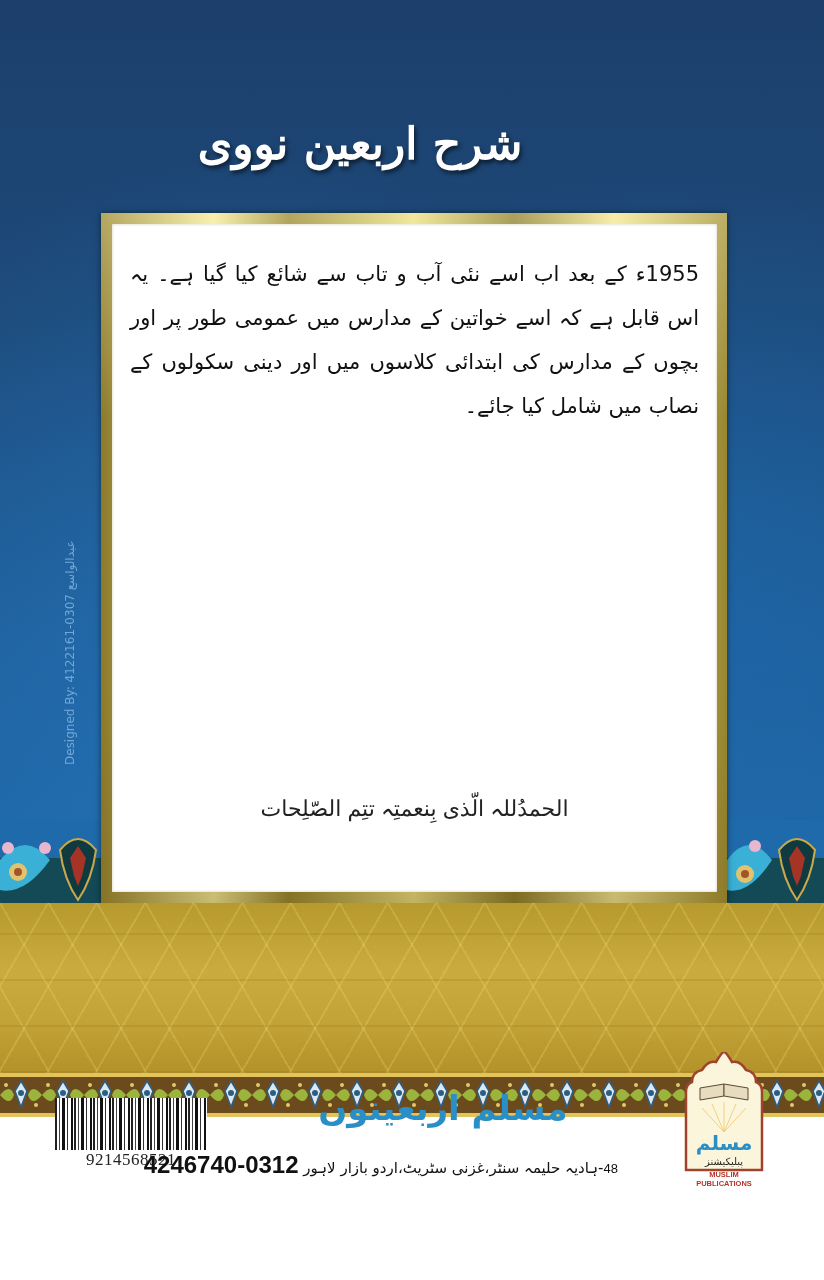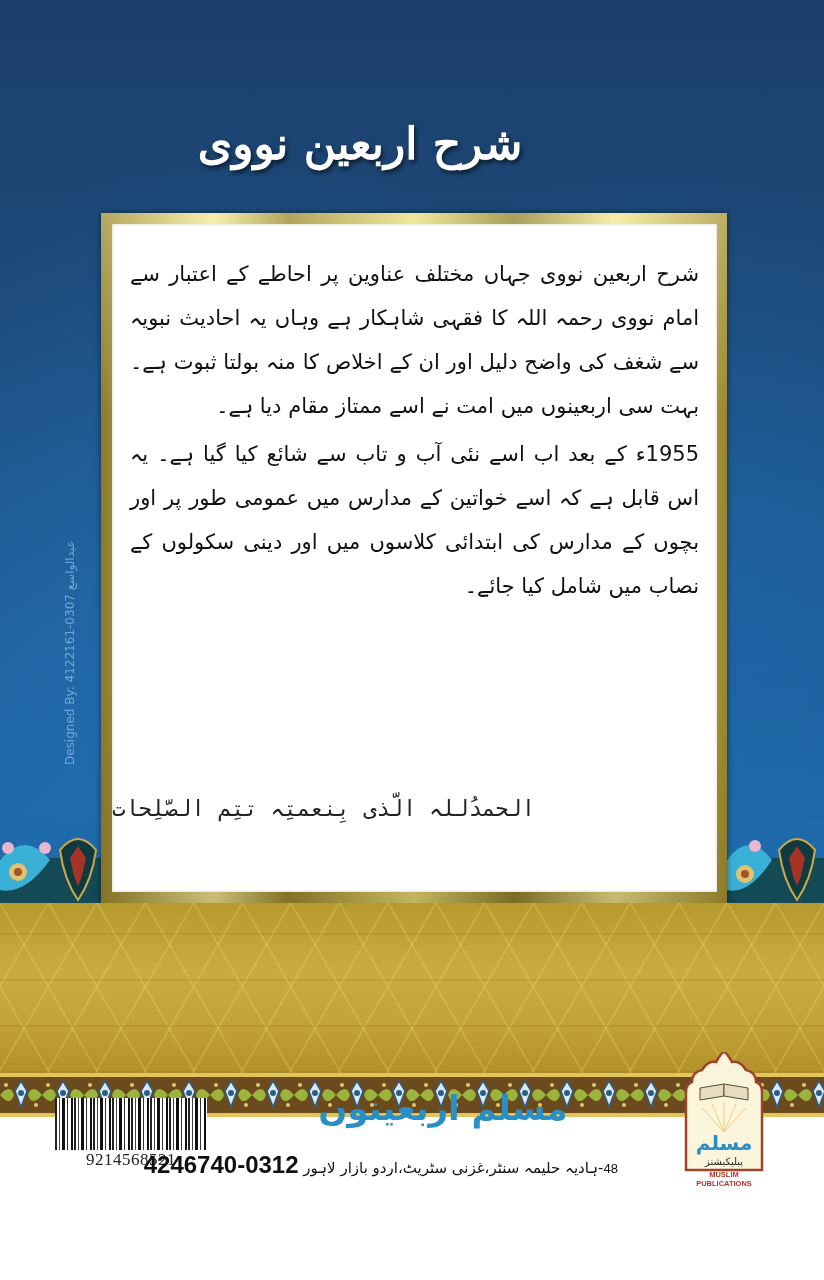--- a/index.html
+++ b/index.html
@@ -47,22 +47,22 @@
     box-shadow: inset 0 0 3px rgba(120,100,30,0.35);
   }
   .body-text {
     position: absolute; left: 18px; right: 18px; top: 28px;
     direction: rtl; text-align: justify; text-align-last: right;
     color: #111111; font-family: "DejaVu Sans", sans-serif;
     font-size: 21px; line-height: 44px;
   }
   .body-text p { margin: 0 0 4px 0; }
   .closing {
-    position: absolute; left: 0; right: 0; top: 572px; text-align: left;
-    direction: rtl; font-family: Liberation Mono, monospace; font-size: 22px; color: #222;
+    position: absolute; left: 0; right: 0; top: 572px; text-align: center;
+    direction: rtl; font-family: Liberation Sans, sans-serif; font-size: 22px; color: #222;
   }
   .pattern-band {
     position: absolute; left: 0; top: 903px; width: 824px; height: 170px;
     background:
       repeating-linear-gradient(60deg, rgba(255,235,140,0.18) 0 2px, rgba(0,0,0,0) 2px 42px),
       repeating-linear-gradient(-60deg, rgba(255,235,140,0.18) 0 2px, rgba(0,0,0,0) 2px 42px),
       repeating-linear-gradient(0deg, rgba(120,95,20,0.15) 0 2px, rgba(0,0,0,0) 2px 46px),
       linear-gradient(180deg, #b79a2d 0%, #c9ab3e 40%, #c2a338 70%, #b39329 100%);
   }
   .ornament-strip {
@@ -132,21 +132,20 @@
       <circle cx="18" cy="54" r="4" fill="#a4542c"></circle>
     <path d="M52 30 Q70 8 88 30 Q84 60 70 80 Q56 60 52 30 Z" fill="#0f3a40" stroke="#c9a84e" stroke-width="2"></path>
     <path d="M62 38 L70 26 L78 38 L74 56 L70 66 L66 56 Z" fill="#a53326"></path>
     <circle cx="28" cy="26" r="6" fill="#e9b6cf"></circle>
   </svg>
 </div>
 
 <div class="gold-frame">
   <div class="panel">
     <div class="body-text">
-      <p>شرح اربعین نووی جہاں مختلف عناوین پر احاطے کے اعتبار سے امام نووی رحمہ اللہ کا فقہی شاہکار ہے وہاں یہ احادیث نبویہ سے شغف کی واضح دلیل اور ان کے اخلاص کا منہ بولتا ثبوت ہے۔ بہت سی اربعینوں میں امت نے اسے ممتاز مقام دیا ہے۔</p>
       <p>1955ء کے بعد اب اسے نئی آب و تاب سے شائع کیا گیا ہے۔ یہ اس قابل ہے کہ اسے خواتین کے مدارس میں عمومی طور پر اور بچوں کے مدارس کی ابتدائی کلاسوں میں اور دینی سکولوں کے نصاب میں شامل کیا جائے۔</p>
     </div>
     <div class="closing">الحمدُللہ الّذی بِنعمتِہ تتِم الصّلِحات</div>
   </div>
 </div>
 
 <div class="pattern-band"></div>
 
 <div class="ornament-strip">
   <svg width="824" height="36" viewBox="0 0 824 36">

